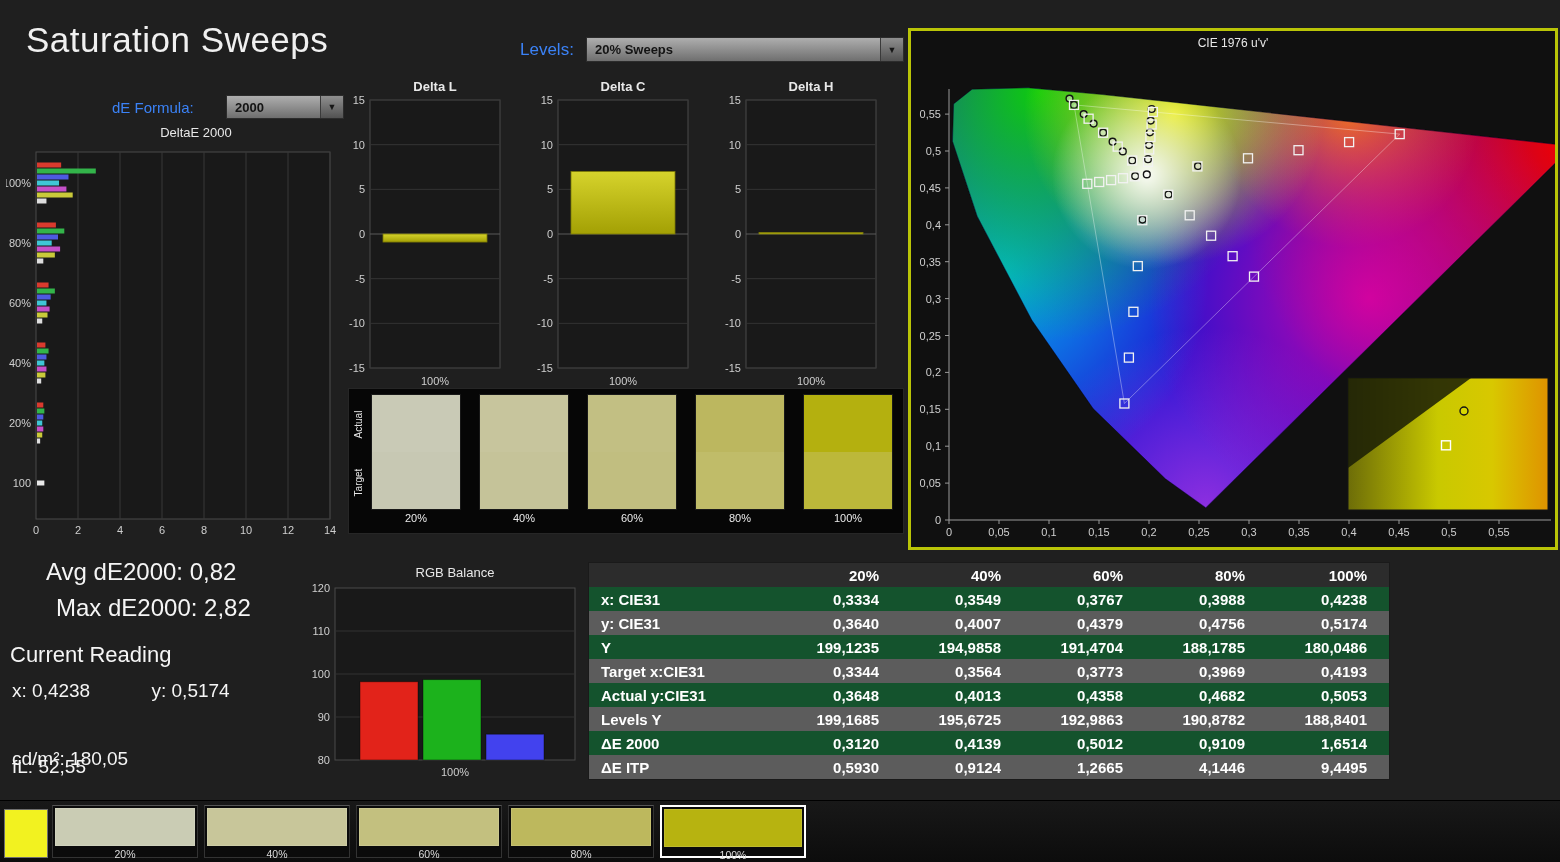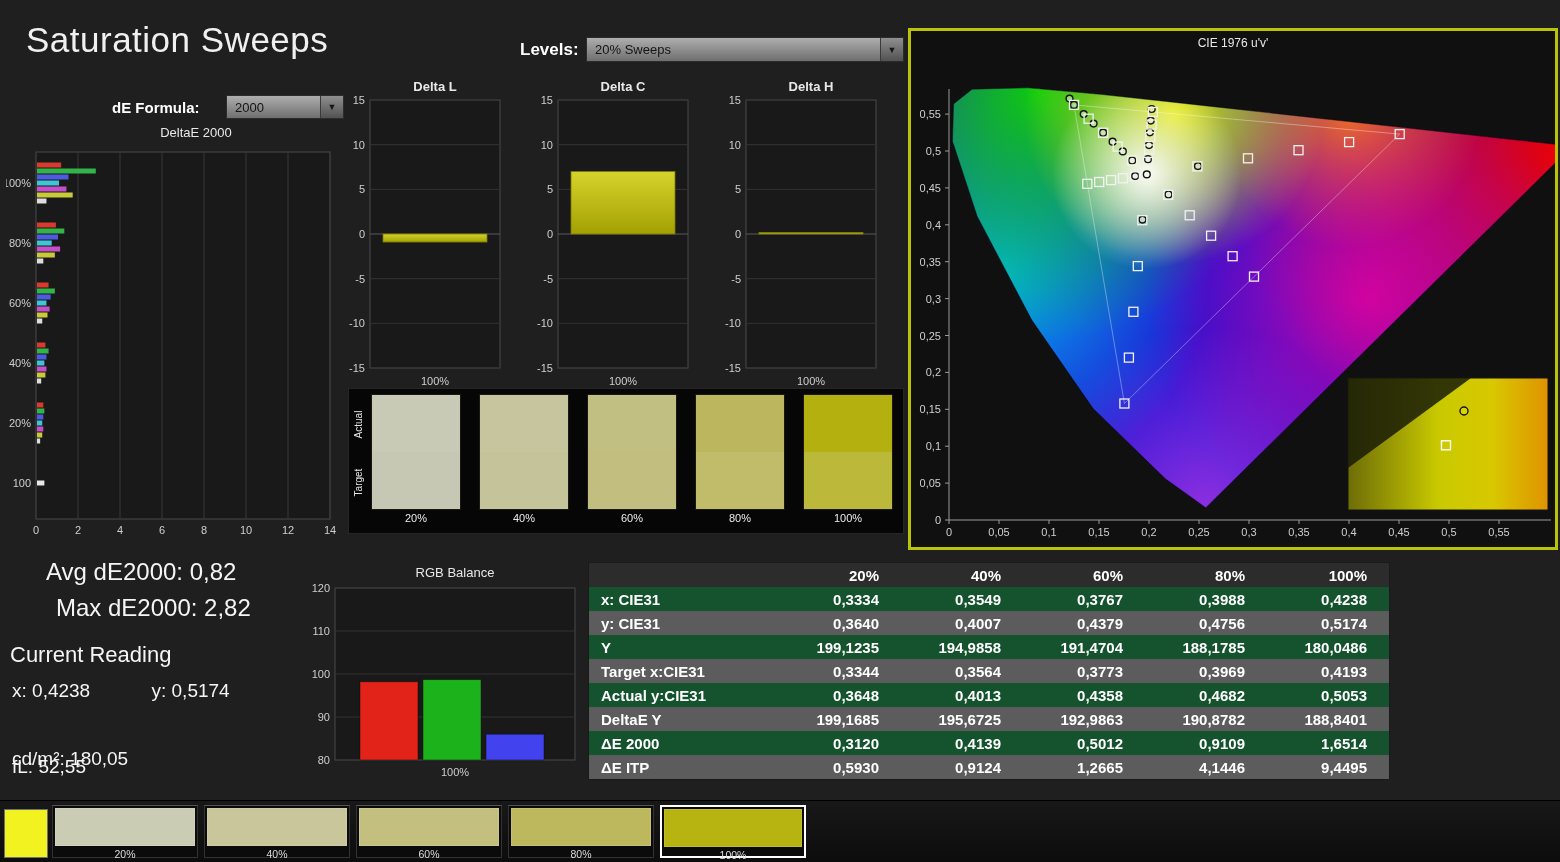--- a/index.html
+++ b/index.html
@@ -2,25 +2,25 @@
 <html><head>
 <meta charset="utf-8">
 <style>
   html,body{margin:0;padding:0;}
   body{
     width:1560px;height:862px;position:relative;overflow:hidden;
     background:#1f1f1f;color:#fff;
     font-family:"Liberation Sans","DejaVu Sans",sans-serif;
   }
   #title{position:absolute;left:26px;top:20px;font-size:35px;font-weight:400;color:#f0f0f0;letter-spacing:.5px;}
-  .field-label{position:absolute;font-weight:700;color:#ffffff;}
+  .field-label{position:absolute;font-weight:400;color:#3b82f6;}
   #levels-label{left:520px;top:40px;font-size:17px;}
   #def-label{left:112px;top:99px;font-size:15px;}
   .dropdown{position:absolute;background:linear-gradient(#aeaeae,#6f6f6f);border:1px solid #2c2c2c;
-    color:#141414;font-size:13px;display:flex;align-items:center;padding-left:8px;box-sizing:border-box;cursor:default;}
+    color:#141414;font-size:13px;display:flex;align-items:center;padding-left:8px;box-sizing:border-box;cursor:default;font-weight:bold;}
   .dropdown .dd-arrow{position:absolute;right:0;top:0;bottom:0;width:22px;
     background:linear-gradient(#8f8f8f,#525252);border-left:1px solid #3a3a3a;
     display:flex;align-items:center;justify-content:center;font-size:9px;color:#161616;}
   #levels-dd{left:586px;top:37px;width:318px;height:25px;}
   #def-dd{left:226px;top:95px;width:118px;height:24px;}
 
   .chart-panel{position:absolute;}
   .chart-title{font-size:13px;color:#e8e8e8;text-align:center;height:18px;line-height:18px;}
   #deltae-panel{left:6px;top:124px;width:336px;height:412px;}
   #deltae-title{padding-left:90px;width:200px;}
@@ -526,21 +526,21 @@
         </tr>
         <tr class="odd">
           <td class="lbl">Actual y:CIE31</td>
           <td class="val">0,3648</td>
           <td class="val">0,4013</td>
           <td class="val">0,4358</td>
           <td class="val">0,4682</td>
           <td class="val">0,5053</td>
         </tr>
         <tr class="even">
-          <td class="lbl">DeltaE Y</td>
+          <td class="lbl">Levels Y</td>
           <td class="val">199,1685</td>
           <td class="val">195,6725</td>
           <td class="val">192,9863</td>
           <td class="val">190,8782</td>
           <td class="val">188,8401</td>
         </tr>
         <tr class="odd">
           <td class="lbl">ΔE 2000</td>
           <td class="val">0,3120</td>
           <td class="val">0,4139</td>

